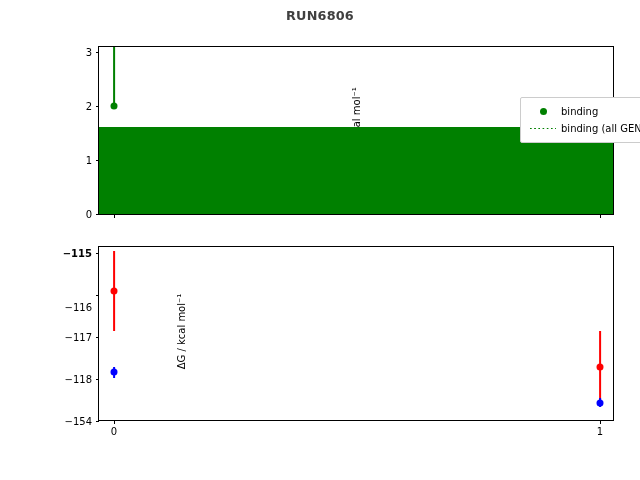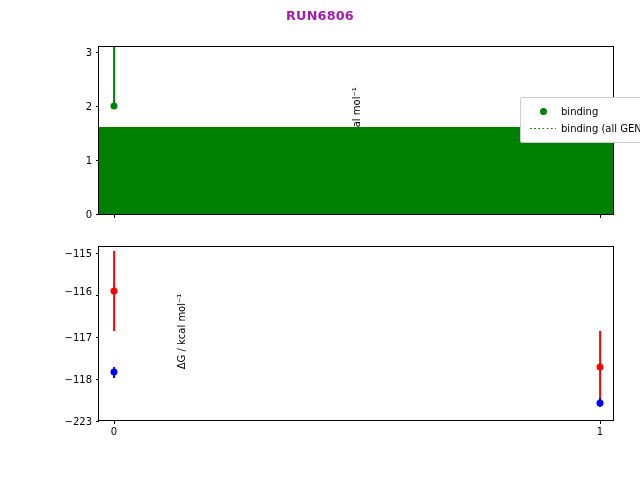--- a/index.html
+++ b/index.html
@@ -22,21 +22,21 @@
 
   
   .fig-title {
     position: absolute;
     left: 0;
     top: 8px;
     width: 640px;
     text-align: center;
     font-size: 12.8px;
     font-weight: bold;
-    color: #a21caf;
+    color: #404040;
     letter-spacing: 0.2px;
   }
 
   
   .axes {
     position: absolute;
     box-sizing: border-box;
     border: 1.3px solid #000000;
     background: #ffffff;
     overflow: visible;
@@ -222,29 +222,29 @@
           <span class="legend-dotline"></span>
         </span>
         <span class="legend-label">binding (all GENS)</span>
       </div>
     </div>
   </div>
 
   <div class="axes" id="axes-bottom">
 
     <div class="ytick" style="top:6px;"></div>
-    <div class="yticklabel" style="top:6px;">−115</div>
+    <div class="yticklabel" style="top:6px;font-weight:bold;">−115</div>
     <div class="ytick" style="top:48px;"></div>
-    <div class="yticklabel" style="top:44px;">−116</div>
+    <div class="yticklabel" style="top:60px;">−116</div>
     <div class="ytick" style="top:90px;"></div>
     <div class="yticklabel" style="top:90px;text-align:right;">−117</div>
     <div class="ytick" style="top:132px;"></div>
     <div class="yticklabel" style="top:132px;margin-left:36px;">−118</div>
     <div class="ytick" style="top:174px;"></div>
-    <div class="yticklabel" style="top:174px;">−223</div>
+    <div class="yticklabel" style="top:174px;">−154</div>
 
     <div class="xtick" style="left:15px;"></div>
     <div class="xticklabel" style="left:15px;">0</div>
     <div class="xtick" style="left:501px;"></div>
     <div class="xticklabel" style="left:501px;">1</div>
 
     <div class="ylabel" style="left:50%; top:50%; width:170px; margin-left:-85px; margin-top:-8px; transform:translateX(-175px) rotate(-90deg);">ΔG / kcal mol⁻¹</div>
 
     <div class="plot-clip">
 

